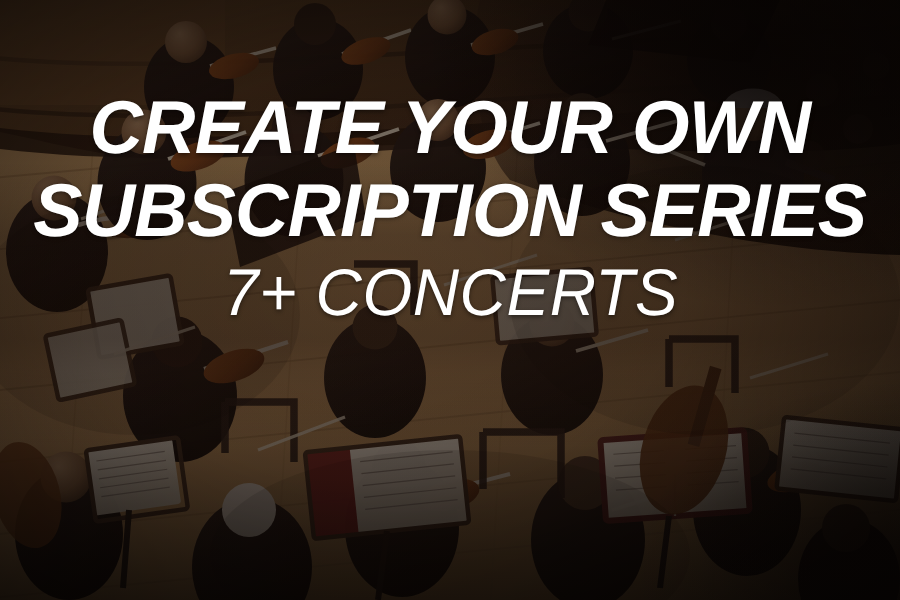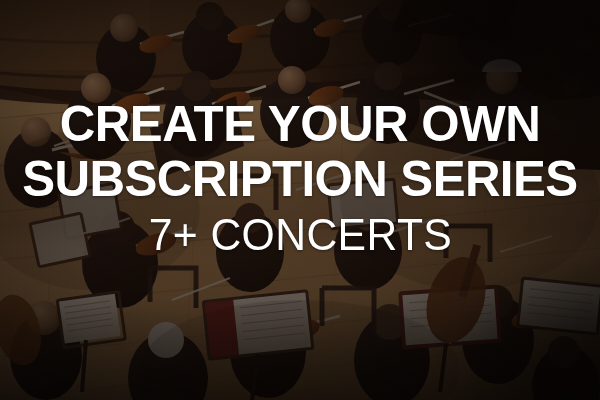--- a/index.html
+++ b/index.html
@@ -74,23 +74,24 @@
   }
 
   
   .headline {
     position:absolute;
     inset:0;
     display:flex;
     flex-direction:column;
     align-items:center;
     justify-content:flex-start;
-    padding-top:99px;
+    padding-top:60px;
     z-index:6;
     pointer-events:none;
+    font-style:italic;
   }
   .line {
     color:#ffffff;
     text-align:center;
     white-space:nowrap;
     line-height:1;
     text-shadow:0 1px 3px rgba(0,0,0,0.45);
   }
   .line-1 {
     font-size:50px;

